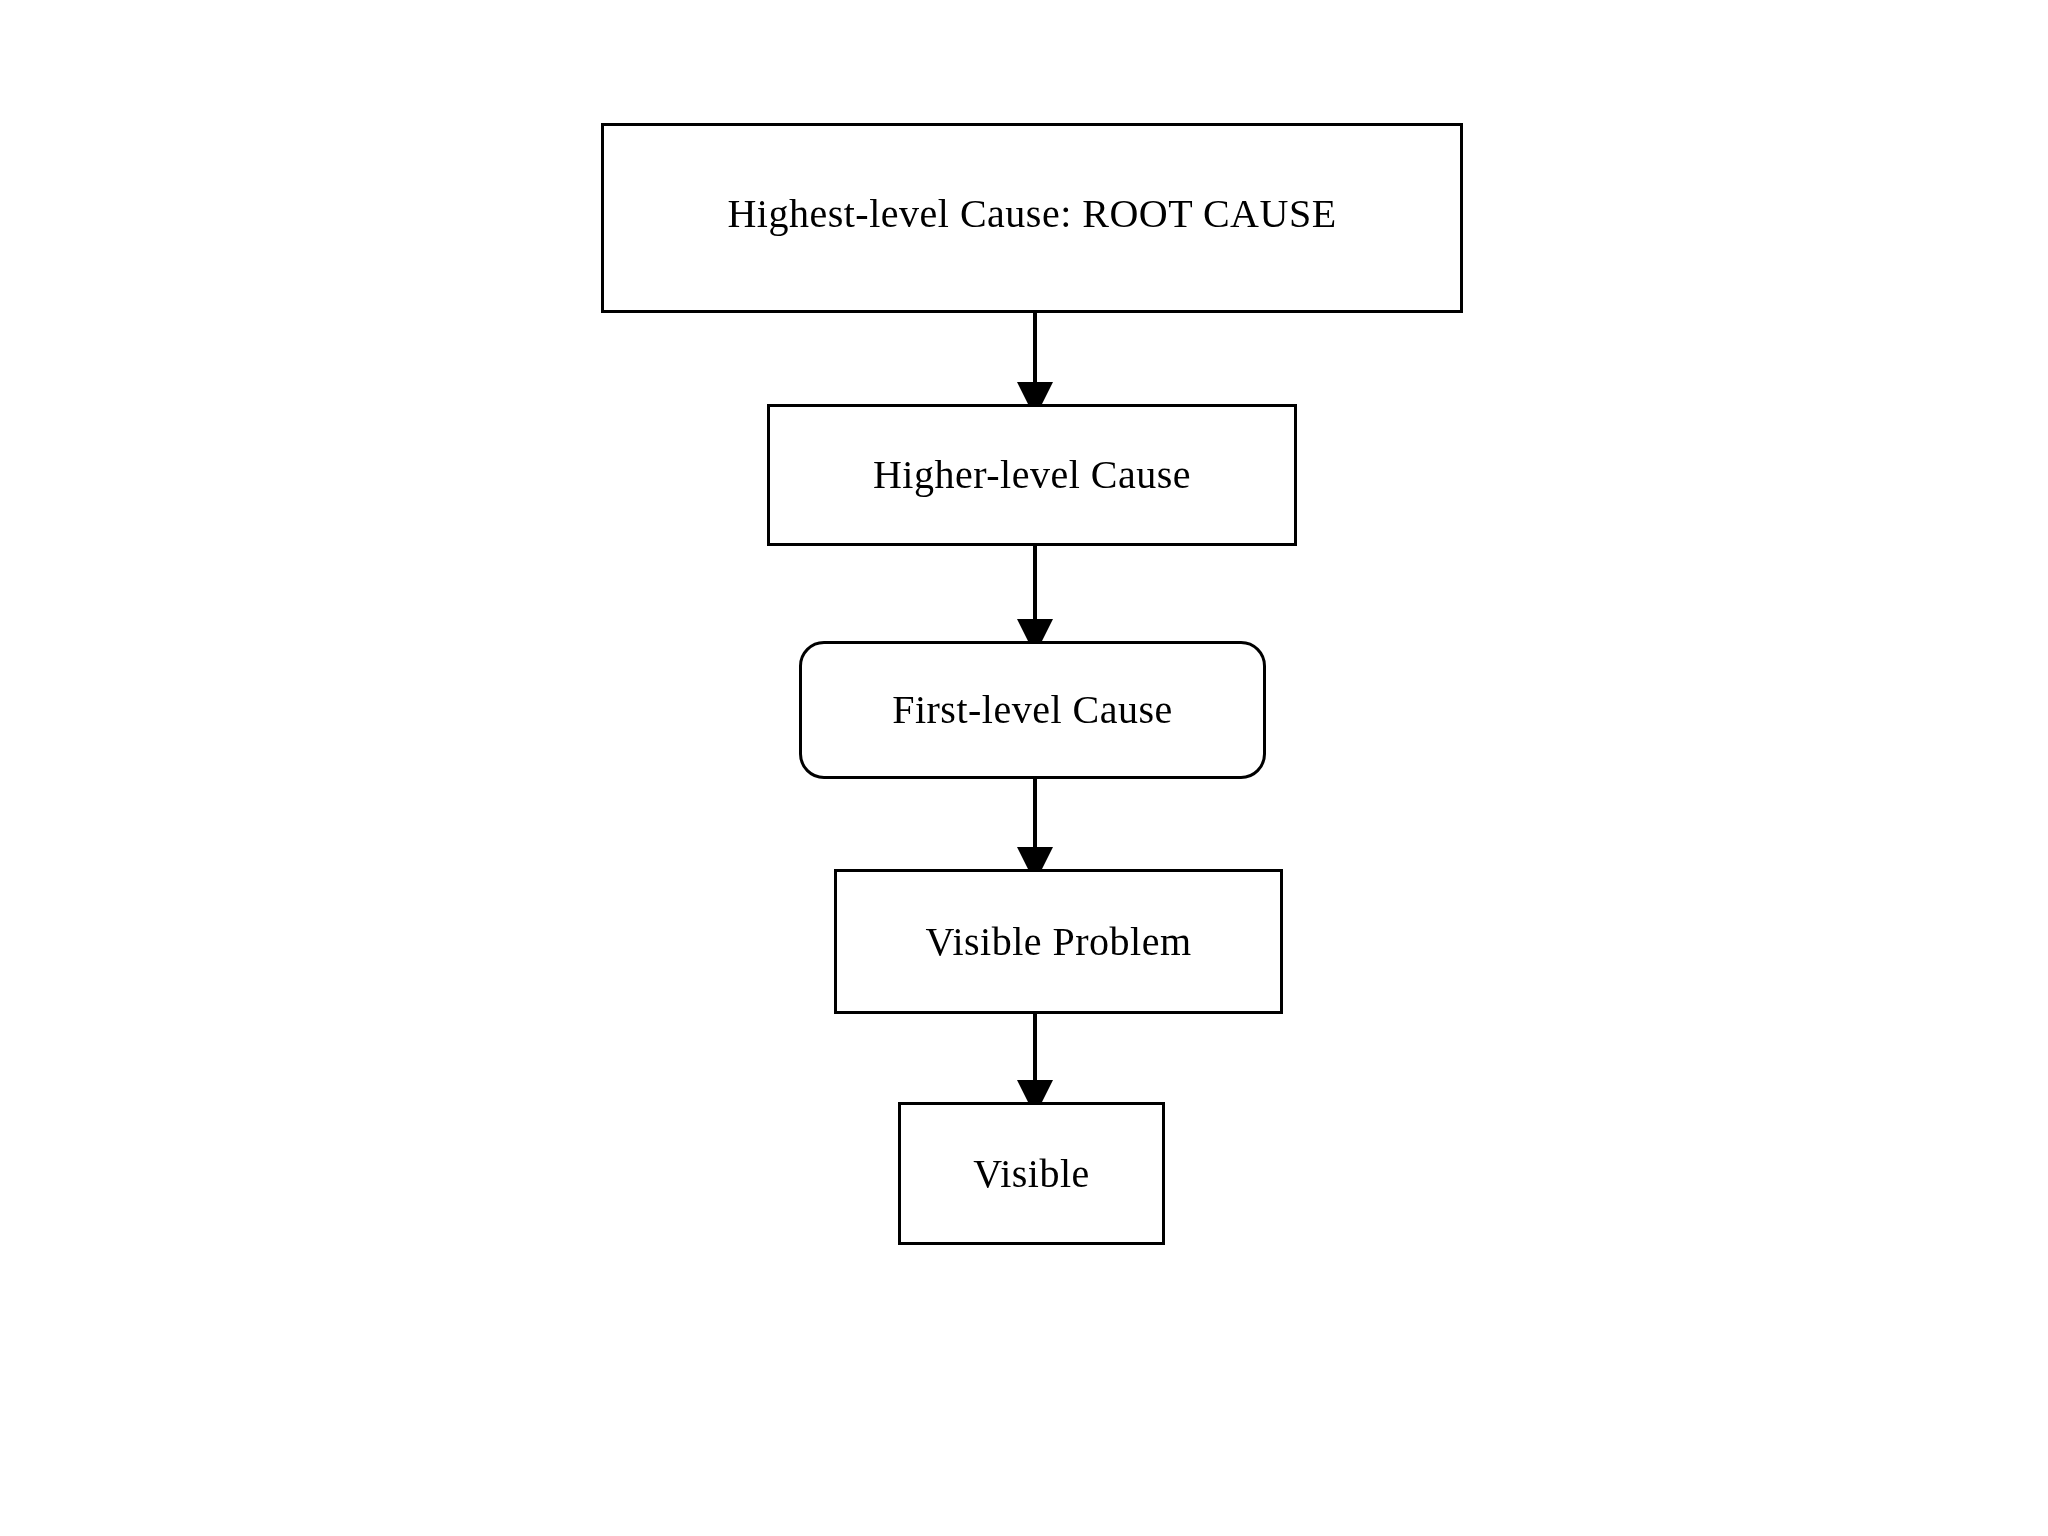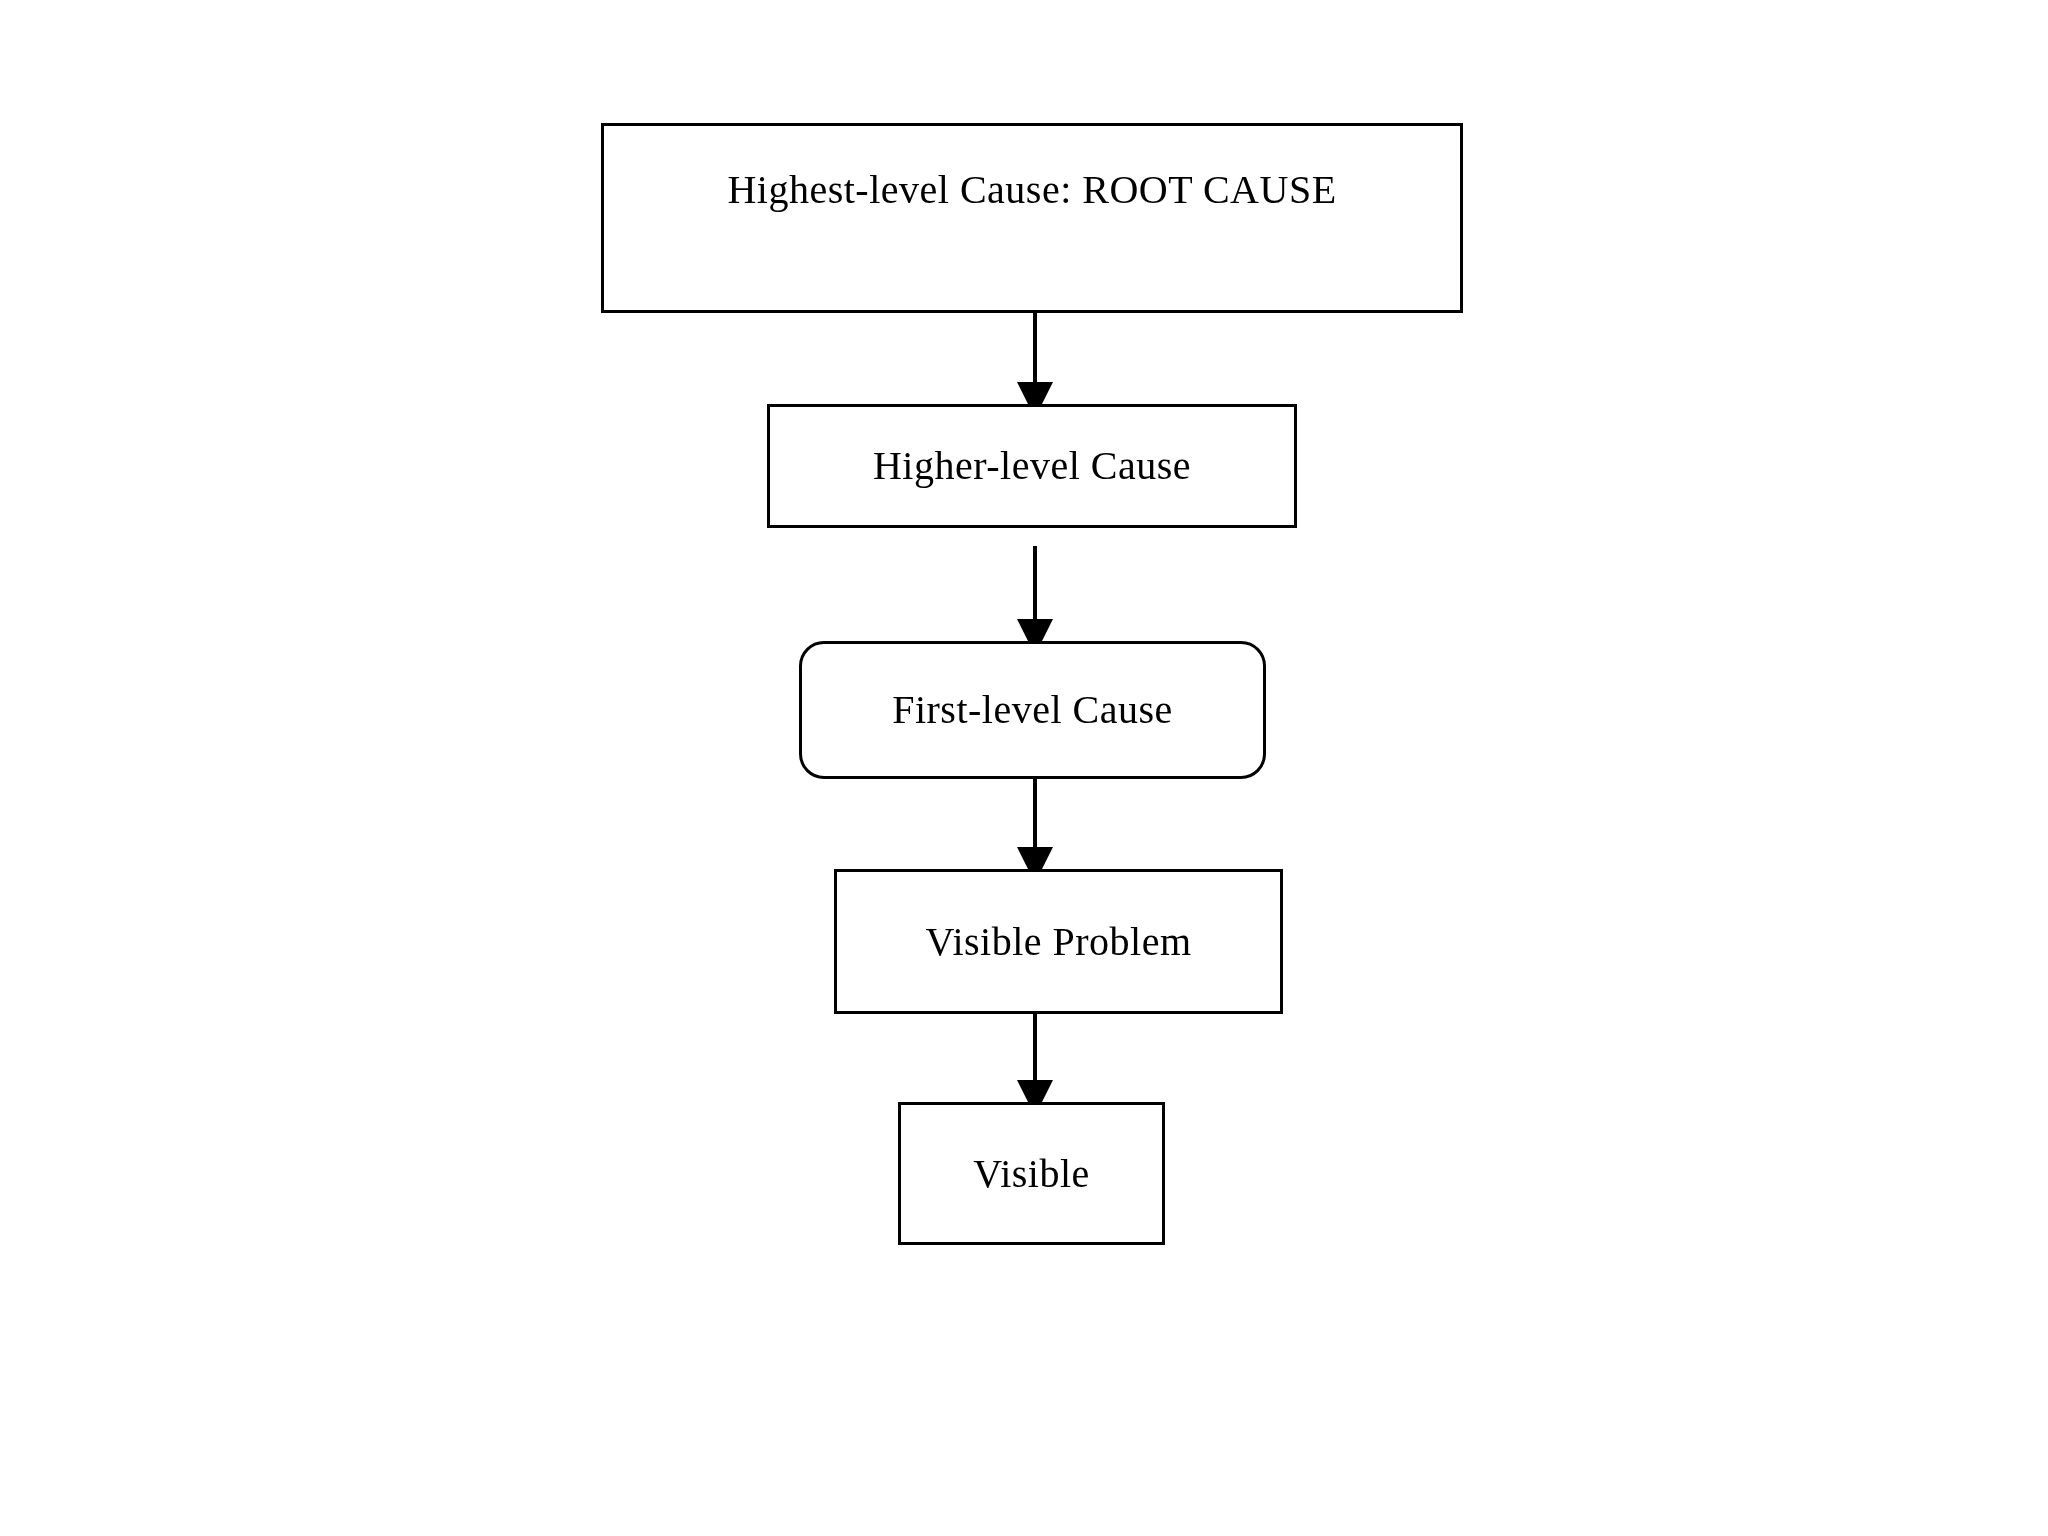--- a/index.html
+++ b/index.html
@@ -36,27 +36,27 @@
   }
   
   #node-root {
     left: 601px;
     top: 123px;
     width: 862px;
     height: 190px;
     align-items: flex-start;
   }
   #node-root .node-label {
-    margin-top: 42px;
+    margin-top: 66px;
   }
   #node-higher {
     left: 767px;
     top: 404px;
     width: 530px;
-    height: 124px;
+    height: 142px;
     align-items: center;
   }
   #node-first {
     left: 799px;
     top: 641px;
     width: 467px;
     height: 138px;
     align-items: center;
     border-radius: 25px;
   }

